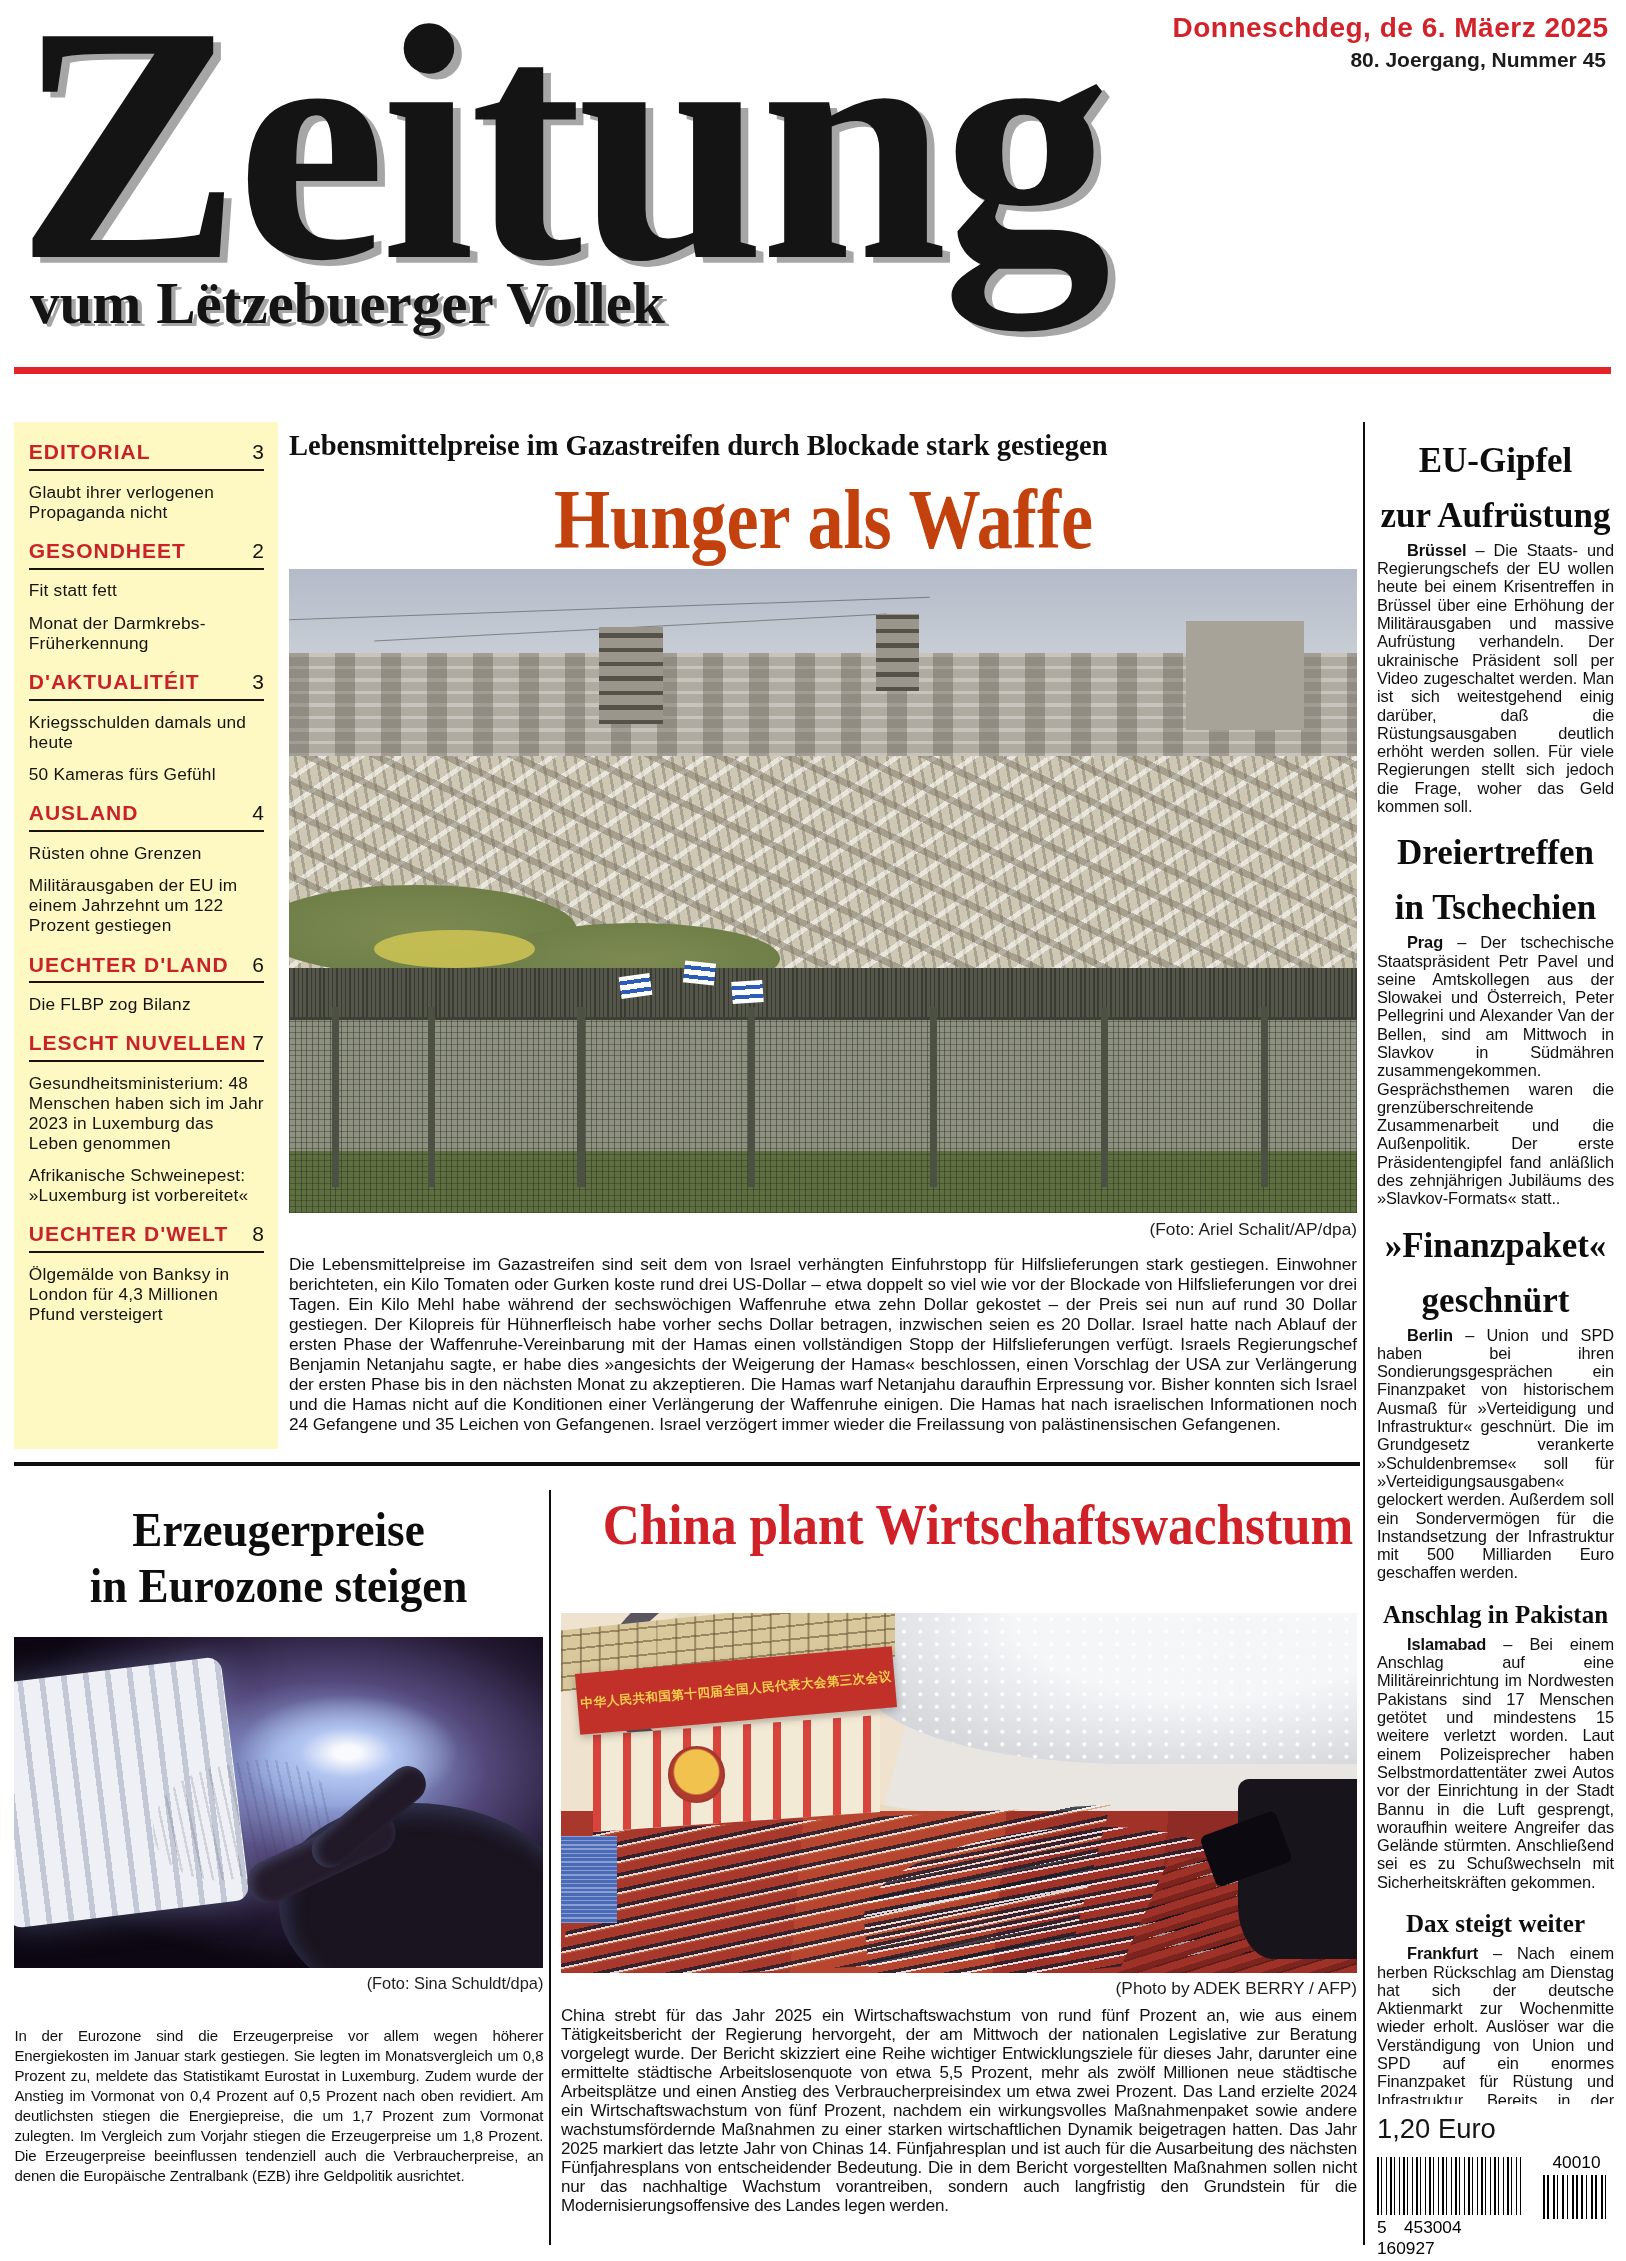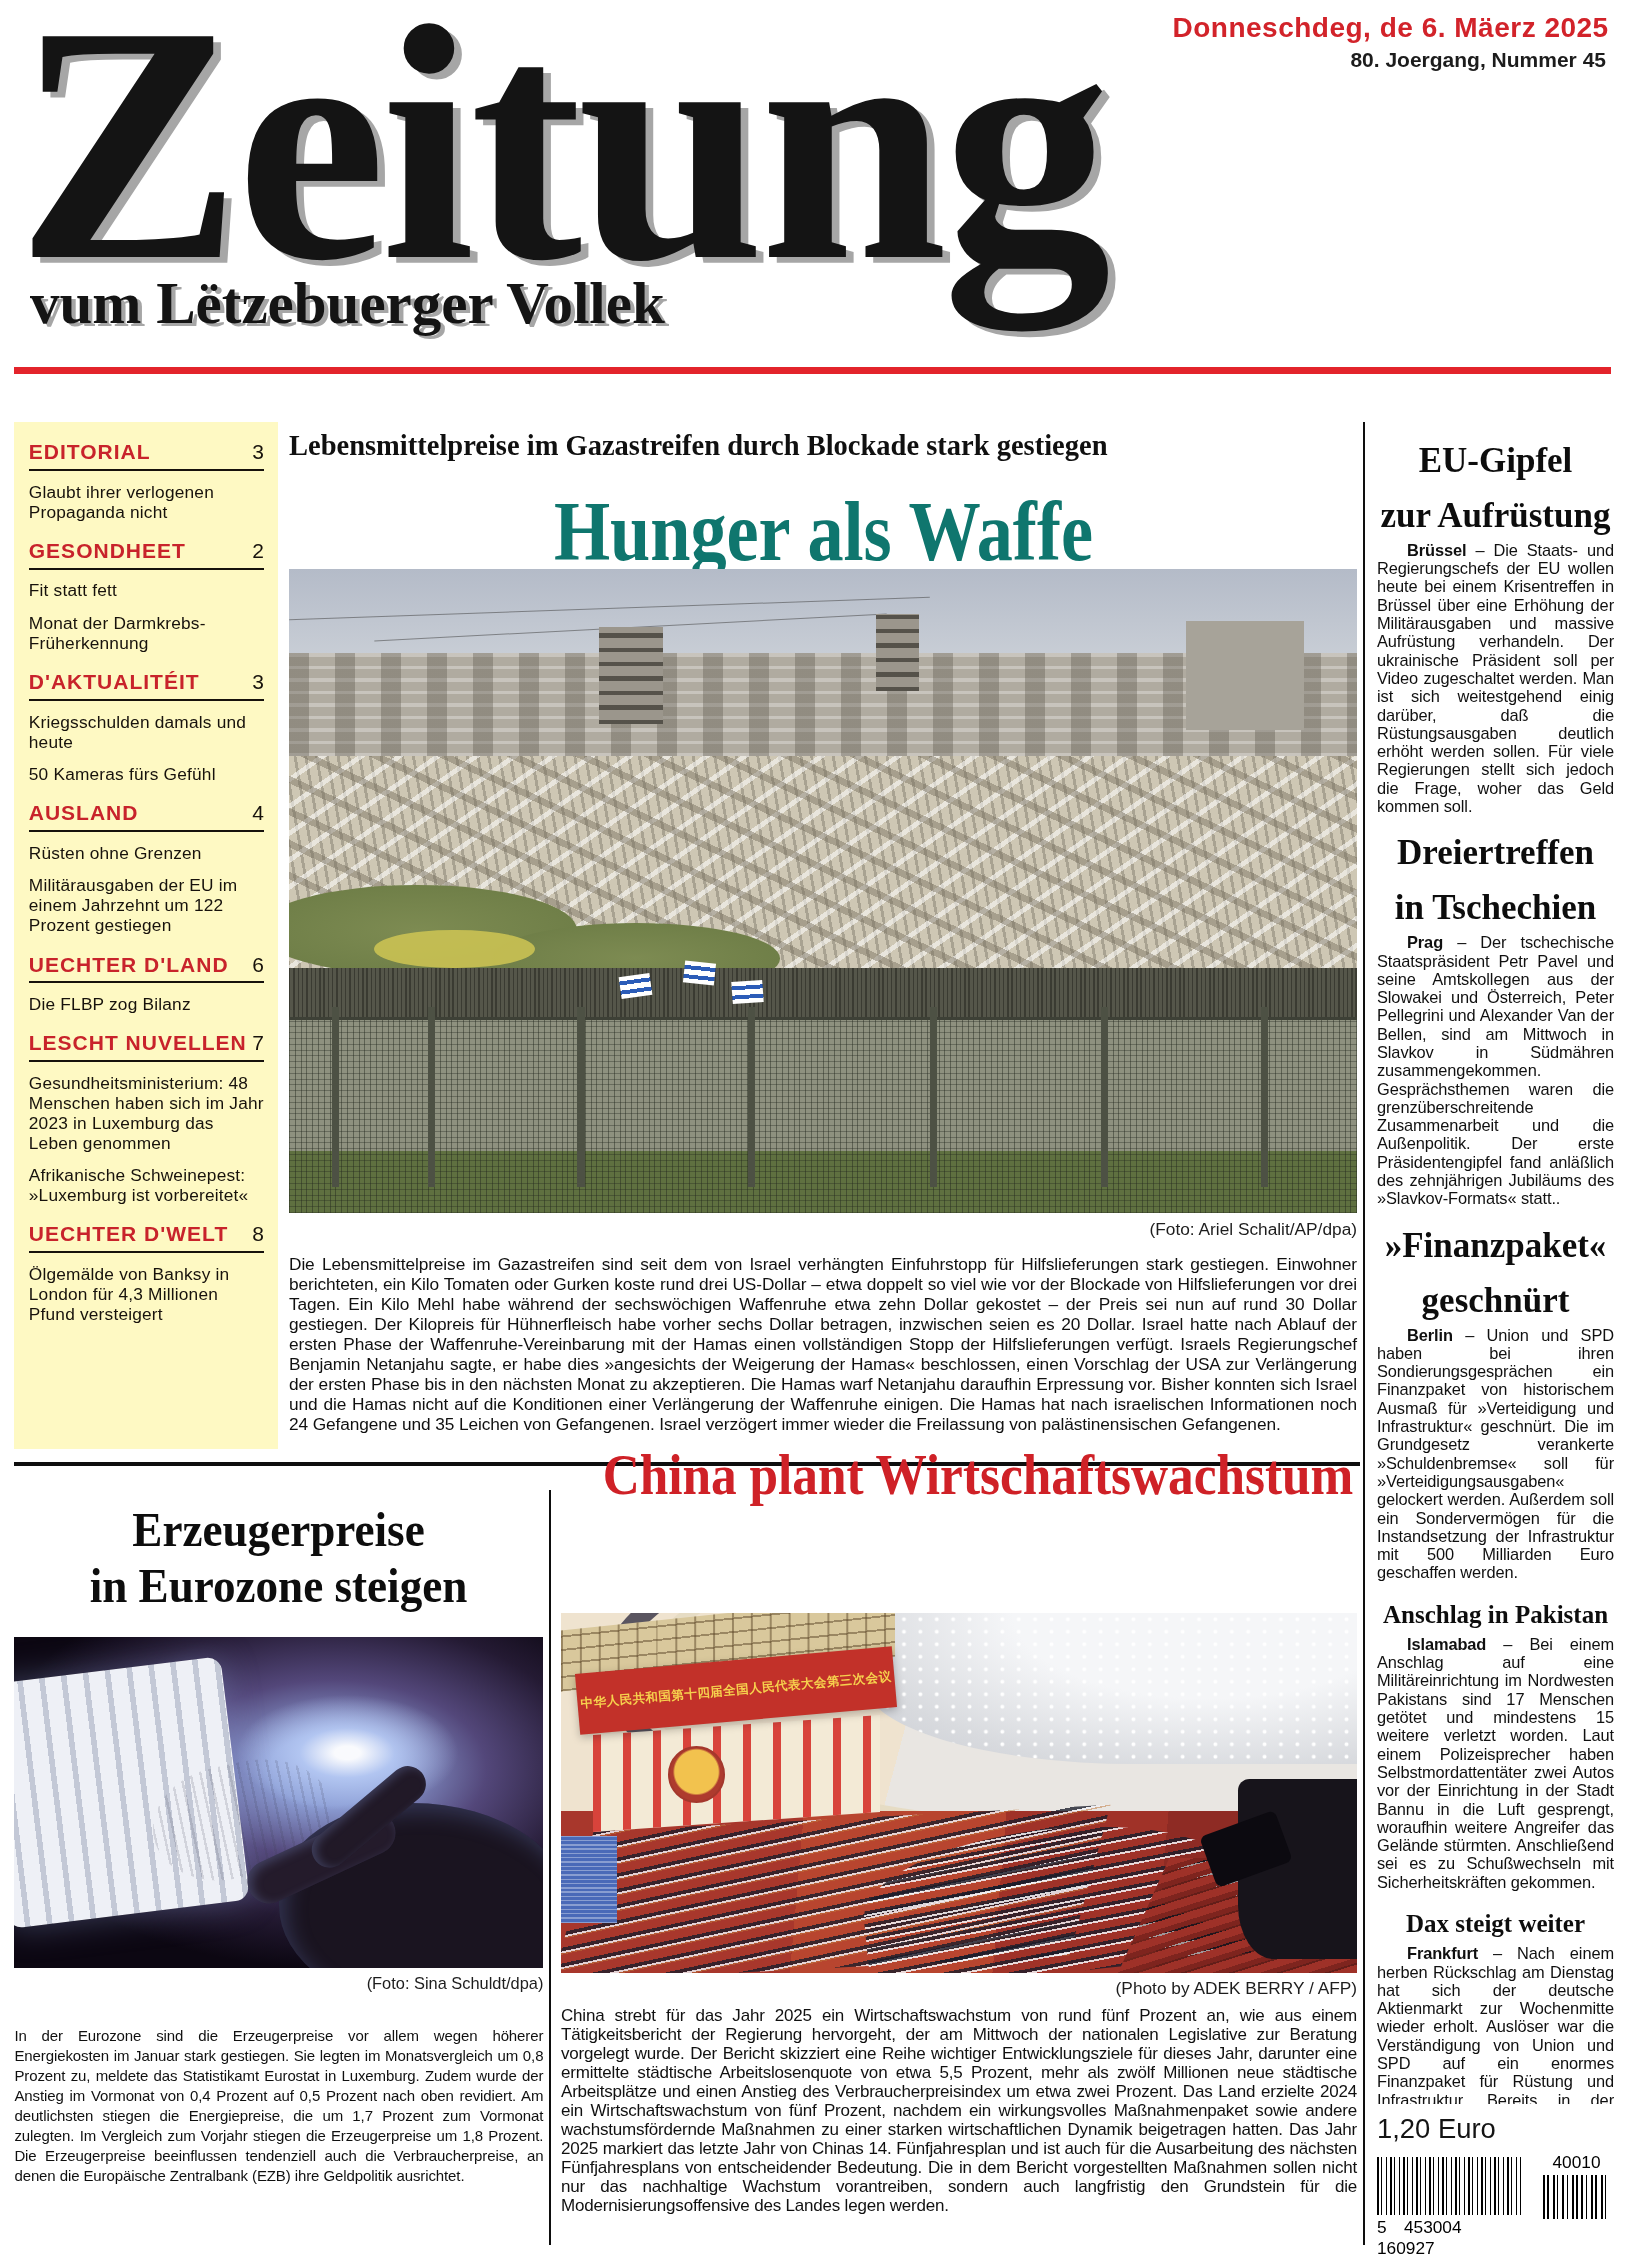--- a/index.html
+++ b/index.html
@@ -23,39 +23,39 @@
            border-bottom:2.4px solid #17120c;padding-bottom:4.8px;margin-bottom:10.6px;}
   .sb-title{color:#c8232b;font-weight:bold;font-size:21px;letter-spacing:1px;}
   .sb-page{font-size:21px;color:#17120c;}
   .sb-item{font-size:17.3px;line-height:20px;margin:0 0 12.5px 0;color:#17120c;letter-spacing:0.2px;}
 
   
   .lead-kicker{position:absolute;left:289px;top:428px;font-family:"Liberation Serif",serif;font-weight:bold;
                font-size:30px;color:#101010;white-space:nowrap;}
   .lead-kicker .cxl{display:inline-block;transform:scaleX(.95);transform-origin:0 50%;}
   .lead-headline{position:absolute;left:289px;top:471px;width:1068px;text-align:center;
-                 font-family:"Liberation Serif",serif;font-weight:bold;font-size:84px;color:#0f766e;margin-top:12px;}
+                 font-family:"Liberation Serif",serif;font-weight:bold;font-size:84px;color:#c2410c;}
   .cx{display:inline-block;transform:scaleX(.86);transform-origin:50% 50%;white-space:nowrap;}
   .photo{position:absolute;overflow:hidden;background:#ddd;}
   .credit{position:absolute;font-size:17.3px;color:#1d1d1d;text-align:right;}
   .bodytext{position:absolute;text-align:justify;color:#101010;}
   #gazaBody{left:289px;top:1254px;width:1068px;font-size:17.3px;line-height:20px;letter-spacing:-0.1px;}
   .hrule{position:absolute;left:14.4px;top:1462px;width:1346px;height:4.3px;background:#0e0e0e;}
   .vrule1{position:absolute;left:1363px;top:422px;width:2.4px;height:1823px;background:#0e0e0e;}
   .vrule2{position:absolute;left:549px;top:1490px;width:1.9px;height:755px;background:#0e0e0e;}
 
   
   #euroHead{position:absolute;left:14.4px;top:1502px;width:529px;text-align:center;
             font-family:"Liberation Serif",serif;font-weight:bold;font-size:48px;line-height:1.16;color:#0d0d0d;}
   #euroHead span{display:block;}
   #euroHead .cx{transform:scaleX(.94);}
   #euroBody{left:14.4px;top:2026px;width:529px;font-size:15px;line-height:20px;letter-spacing:-0.1px;}
 
   
-  #chinaHead{position:absolute;left:561px;top:1442px;width:796px;text-align:center;
+  #chinaHead{position:absolute;left:561px;top:1492px;width:796px;text-align:center;
              font-family:"Liberation Serif",serif;font-weight:bold;font-size:57px;color:#cf2127;}
   #chinaHead .cx{transform:scaleX(.9);}
   #chinaBody{left:561px;top:2006px;width:796px;font-size:17px;line-height:19px;letter-spacing:-0.2px;}
 
   
   .rightcol{position:absolute;left:1377px;top:424px;width:237px;height:1680px;overflow:hidden;}
   .rc-h{font-family:"Liberation Serif",serif;font-weight:bold;text-align:center;color:#0d0d0d;margin:19px 0 6.7px 0;}
   .rc-h.first{margin-top:0;}
   .rc-h span{display:block;white-space:nowrap;margin-top:18px;}
   .rc-h.large{font-size:35px;line-height:1.06;}

